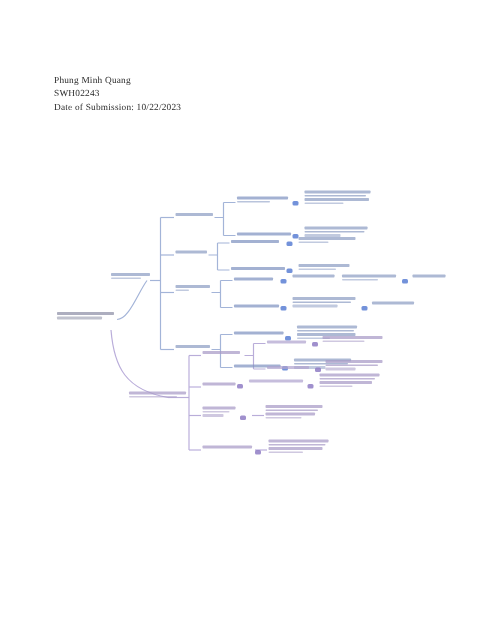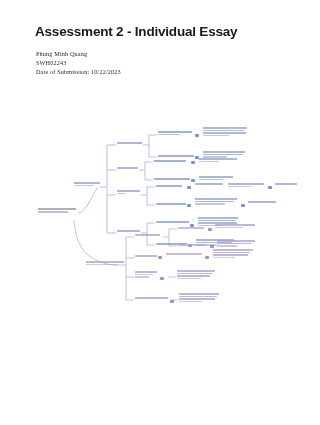--- a/index.html
+++ b/index.html
@@ -42,21 +42,20 @@
   .node .ln.s{opacity:.55;}
 
   .marker{position:absolute;width:4px;height:2.6px;border-radius:1px;background:#5b7fd4;opacity:.85;}
   .marker.p{background:#8f7cc4;}
 </style>
 </head>
 <body>
 
 <div class="page">
 
-  <div class="doc-title">Assessment 2 - Individual Essay</div>
   <div class="meta l1">Phung Minh Quang</div>
   <div class="meta l2">SWH02243</div>
   <div class="meta l3">Date of Submission: 10/22/2023</div>
 
   <div class="mindmap">
 
     <svg width="300" height="185" viewBox="0 0 300 185">
       <g fill="none" stroke="#9fb0d6" stroke-width="0.8" opacity="0.95">
 
         <path d="M78 88 C 86 88, 92 70, 98 62"></path>

